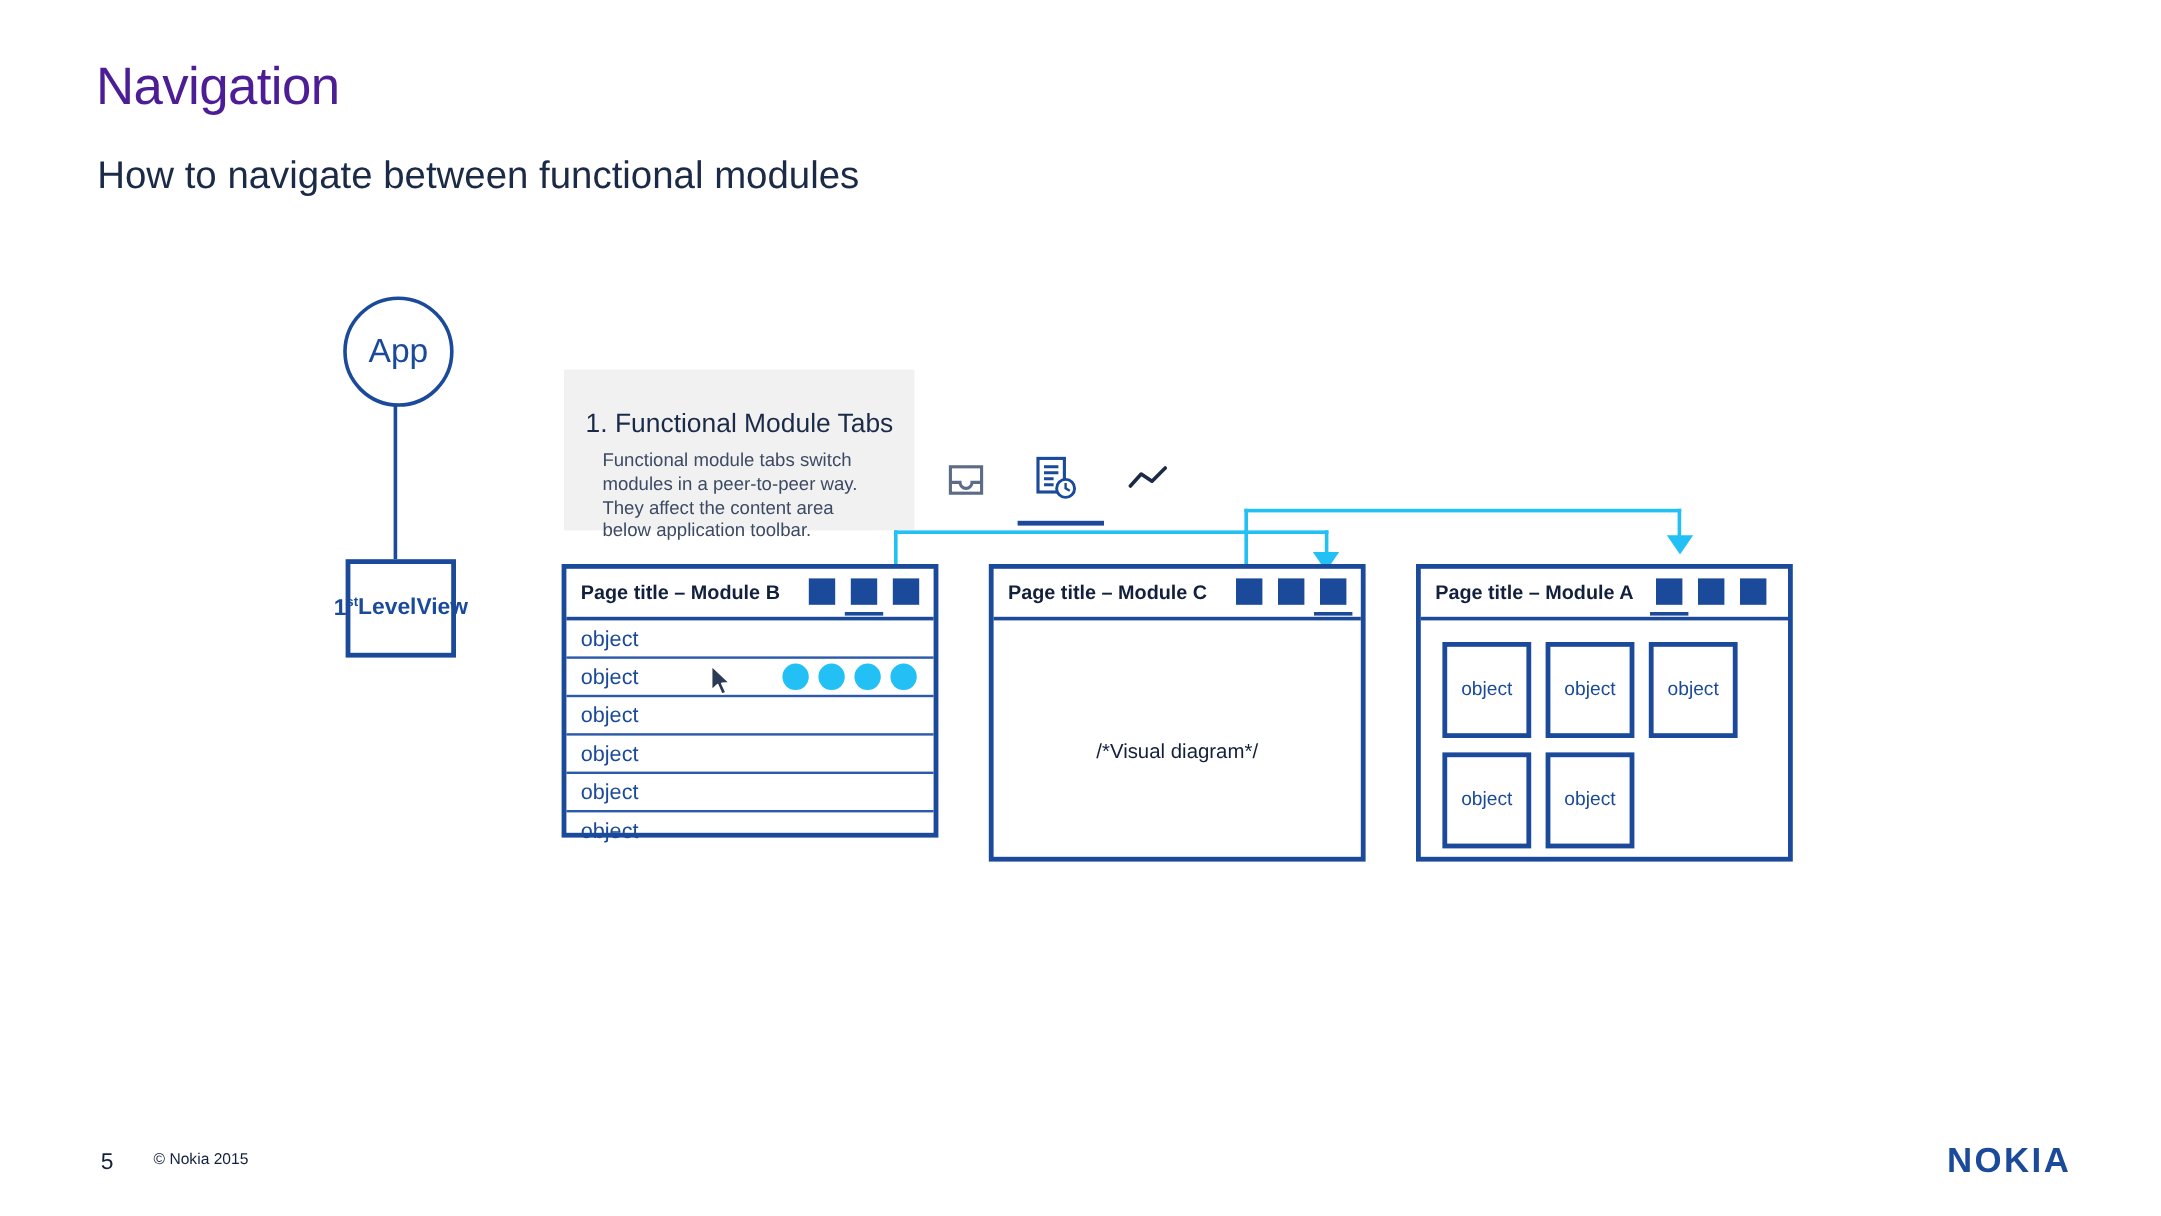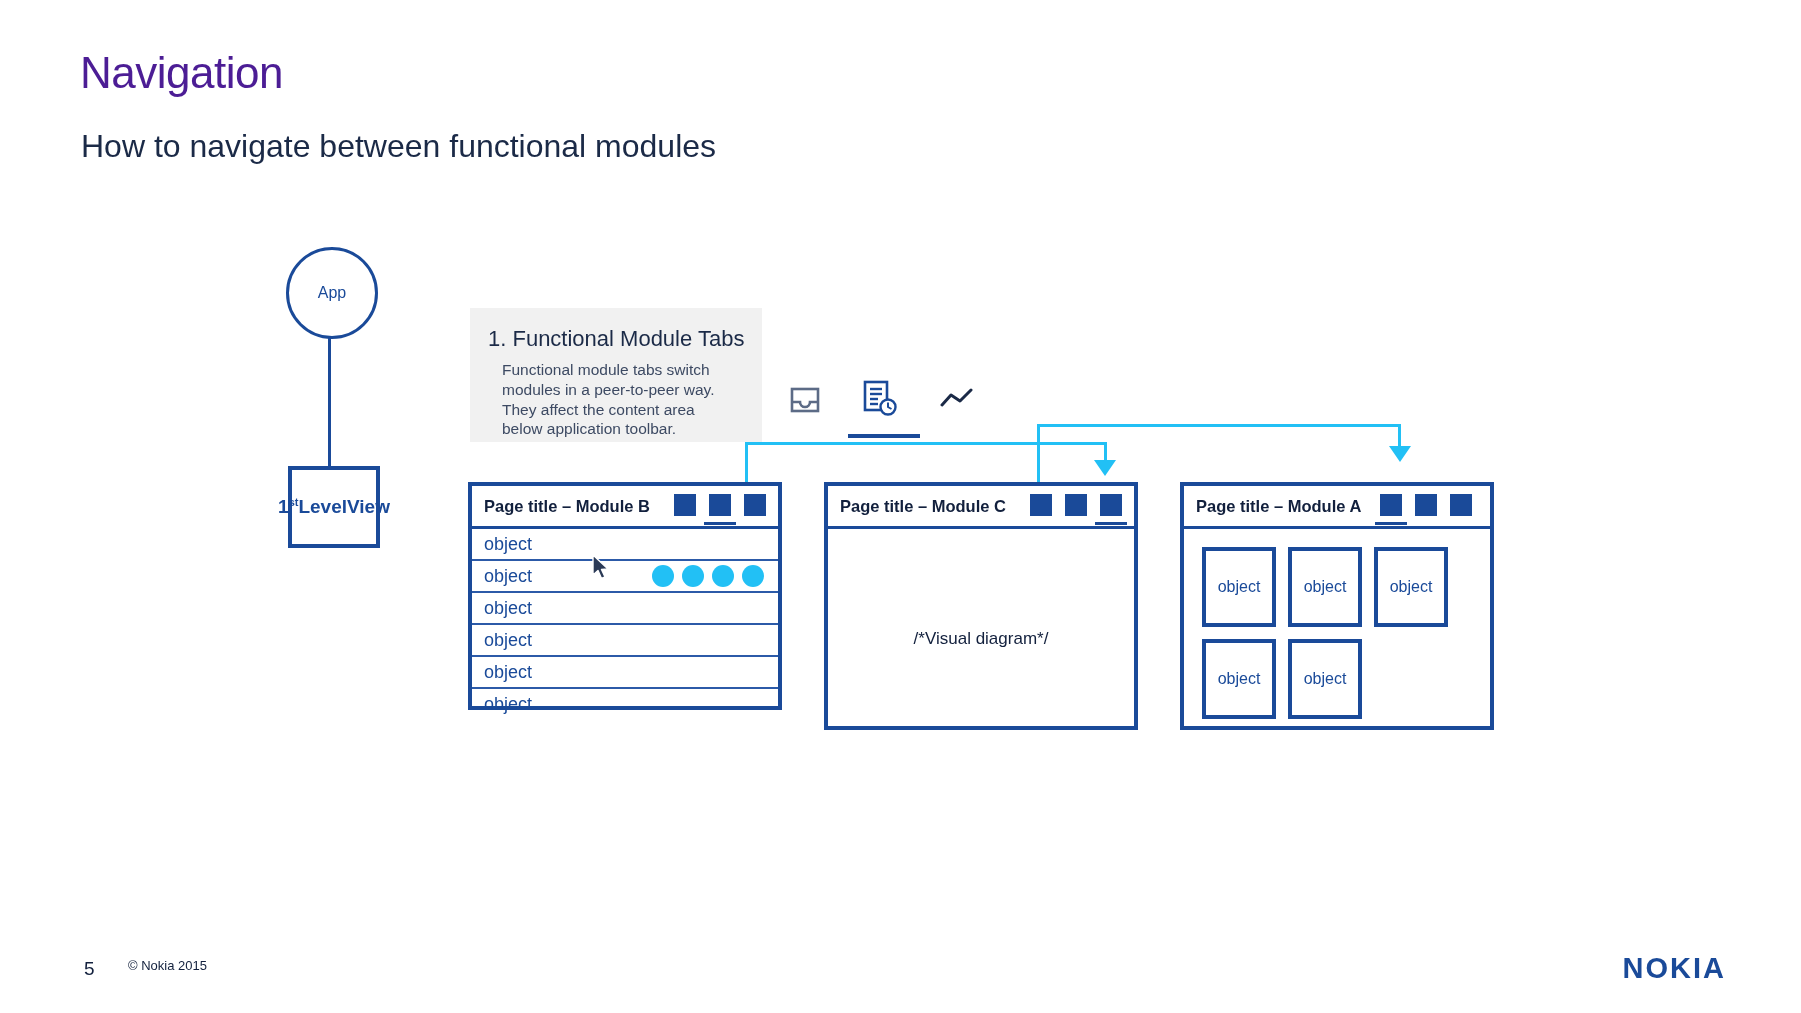--- a/index.html
+++ b/index.html
@@ -20,42 +20,42 @@
   .subtitle{
     position:absolute;left:81px;top:128px;
     font-size:32px;color:#1b2a47;font-weight:400;
   }
 
   
   .app-circle{
     position:absolute;left:286px;top:247px;width:86px;height:86px;
     border:3px solid #1a4a99;border-radius:50%;
     display:flex;align-items:center;justify-content:center;
-    color:#1a4a99;font-size:16px;background:#fff;z-index:3;text-align:right;
+    color:#1a4a99;font-size:28px;background:#fff;z-index:3;text-align:right;
   }
   .app-stem{
     position:absolute;left:328px;top:330px;width:3px;height:136px;
     background:#1a4a99;z-index:1;
   }
   .level-box{
     position:absolute;left:288px;top:466px;width:84px;height:74px;
     border:4px solid #1a4a99;background:#fff;z-index:3;
     display:flex;flex-direction:row;align-items:center;justify-content:center;
     color:#1a4a99;font-size:19px;line-height:1.16;font-weight:600;
   }
   .level-box .l1{font-weight:700;}
   .level-box .l1 sup{font-size:11px;font-weight:600;}
 
   
   .callout{
     position:absolute;left:470px;top:308px;width:292px;height:134px;
     background:#f1f1f1;
   }
   .callout h3{
-    margin:0;padding:18px 0 0 18px;
+    margin:0;padding:32px 0 0 18px;
     font-size:22px;font-weight:400;color:#1b2a47;
   }
   .callout p{
     margin:0;padding:8px 0 0 32px;width:230px;
     font-size:15.5px;line-height:1.28;color:#3d4a63;
   }
 
   
   .toolbar{position:absolute;left:790px;top:380px;}
   .tb-icon{position:absolute;}
@@ -66,21 +66,21 @@
   
   .conn{position:absolute;background:#22c0f5;}
   .arrowhead{
     position:absolute;width:0;height:0;
     border-left:11px solid transparent;
     border-right:11px solid transparent;
     border-top:16px solid #22c0f5;
   }
 
   
-  .win{position:absolute;border:4px solid #1a4a99;background:#fff;margin-top:12px;}
+  .win{position:absolute;border:4px solid #1a4a99;background:#fff;}
   .win-bar{
     position:relative;height:40px;border-bottom:3px solid #1a4a99;
     display:flex;align-items:center;
   }
   .win-title{
     margin-left:12px;font-size:16.5px;color:#12203d;font-weight:600;
     white-space:nowrap;
   }
   .tabs{position:absolute;display:flex;align-items:flex-start;}
   .tab-sq{width:22px;height:22px;background:#1a4a99;position:relative;}

